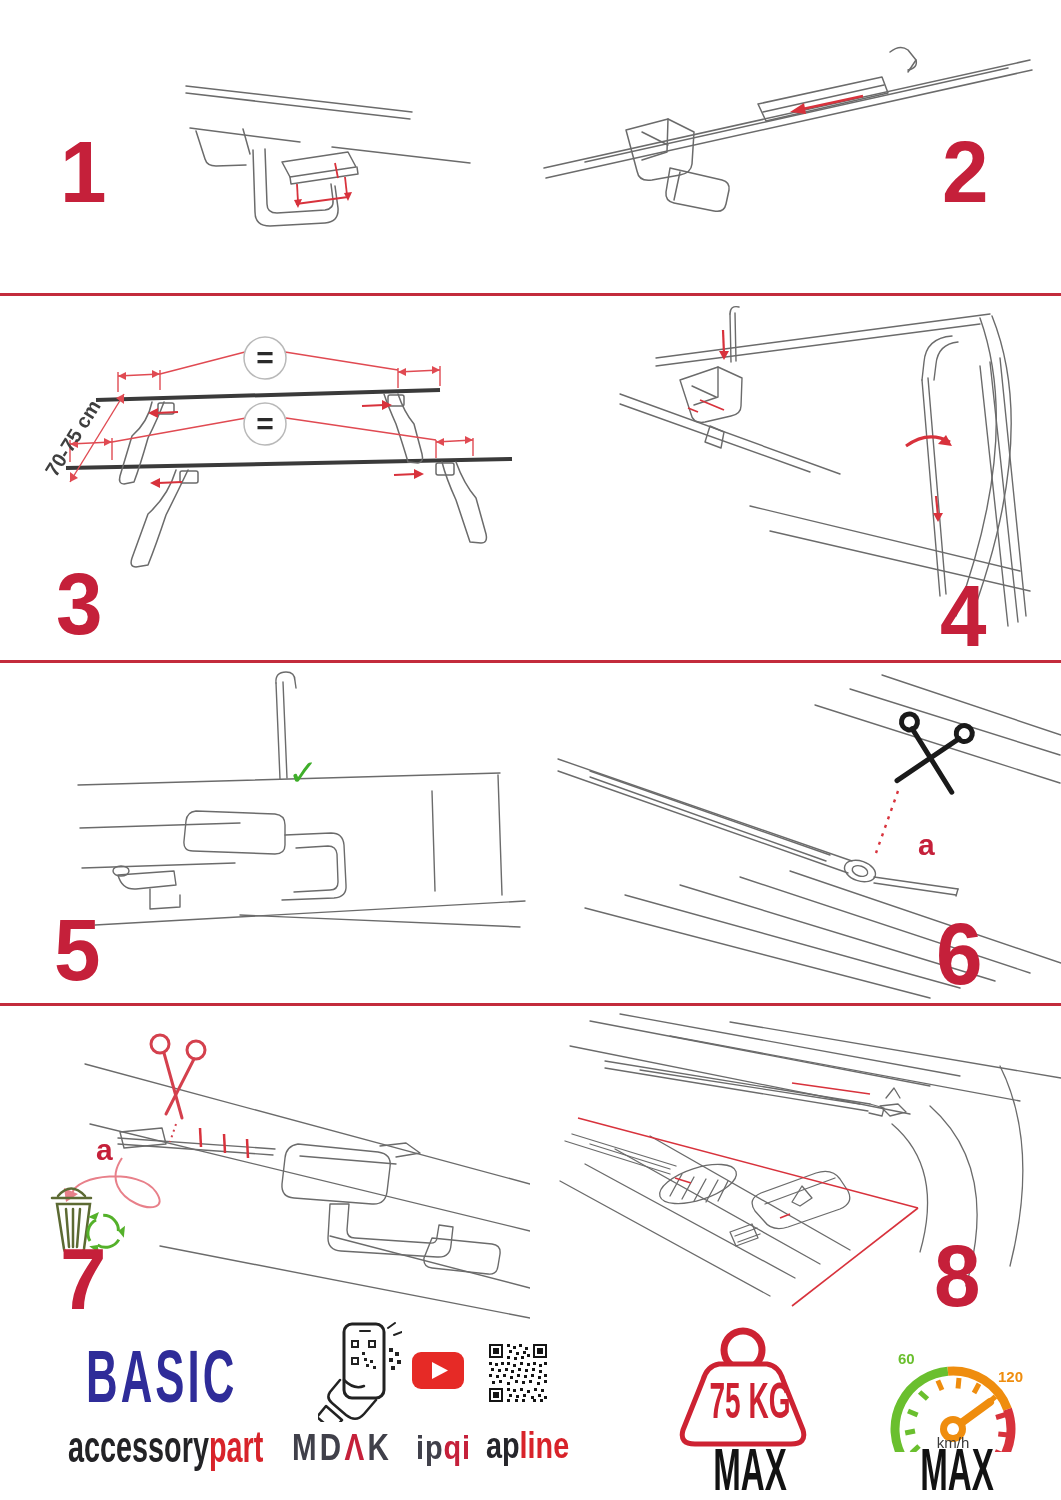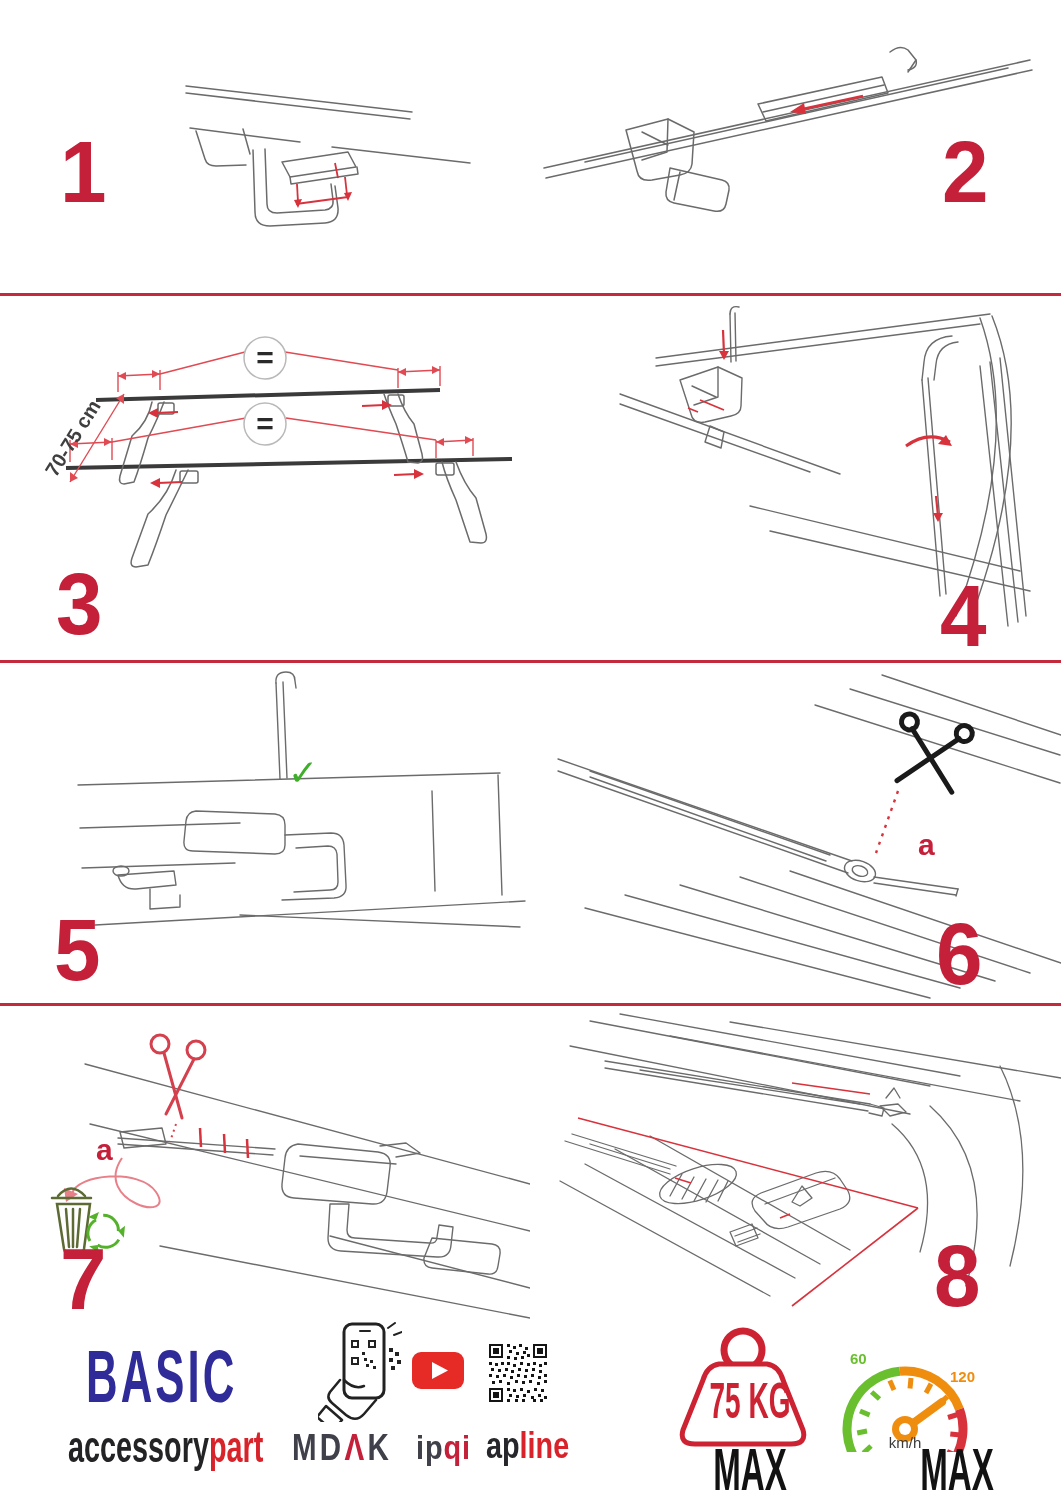--- a/index.html
+++ b/index.html
@@ -404,21 +404,21 @@
 
   <div class="cell" style="left:655px;top:1322px;width:190px;height:125px">
     <svg viewBox="0 0 190 125">
       <circle cx="88" cy="28" r="19" fill="none" stroke="#cd2232" stroke-width="7"></circle>
       <path d="M64,42 Q52,44 48,58 L28,108 Q24,122 40,122 L136,122 Q152,122 148,108 L128,58 Q124,44 112,42 Z" fill="#ffffff" stroke="#cd2232" stroke-width="5" stroke-linejoin="round"></path>
     </svg>
   </div>
   <div class="weight-value">75 KG</div>
   <div class="max-label" style="left:655px;top:1446px">MAX</div>
 
-  <div class="cell" style="left:820px;top:1334px;width:170px;height:118px">
+  <div class="cell" style="left:868px;top:1334px;width:170px;height:118px">
     <svg viewBox="0 0 170 118">
       <g fill="none" stroke-linecap="butt">
         <path d="M34.8,124 A58,58 0 0 1 79.9,37.2" stroke="#6abf2e" stroke-width="9"></path>
         <path d="M79.9,37.2 A58,58 0 0 1 139.5,75.2" stroke="#ef8d0e" stroke-width="9"></path>
         <path d="M139.5,75.2 A58,58 0 0 1 132.5,128.3" stroke="#d8323c" stroke-width="9"></path>
       </g>
       <g stroke-width="5">
         <path d="M43.4,119 L51,112" stroke="#6abf2e"></path>
           <path d="M37.2,99 L47,97" stroke="#6abf2e"></path>
         <path d="M40,77 L49.6,81" stroke="#6abf2e"></path>

